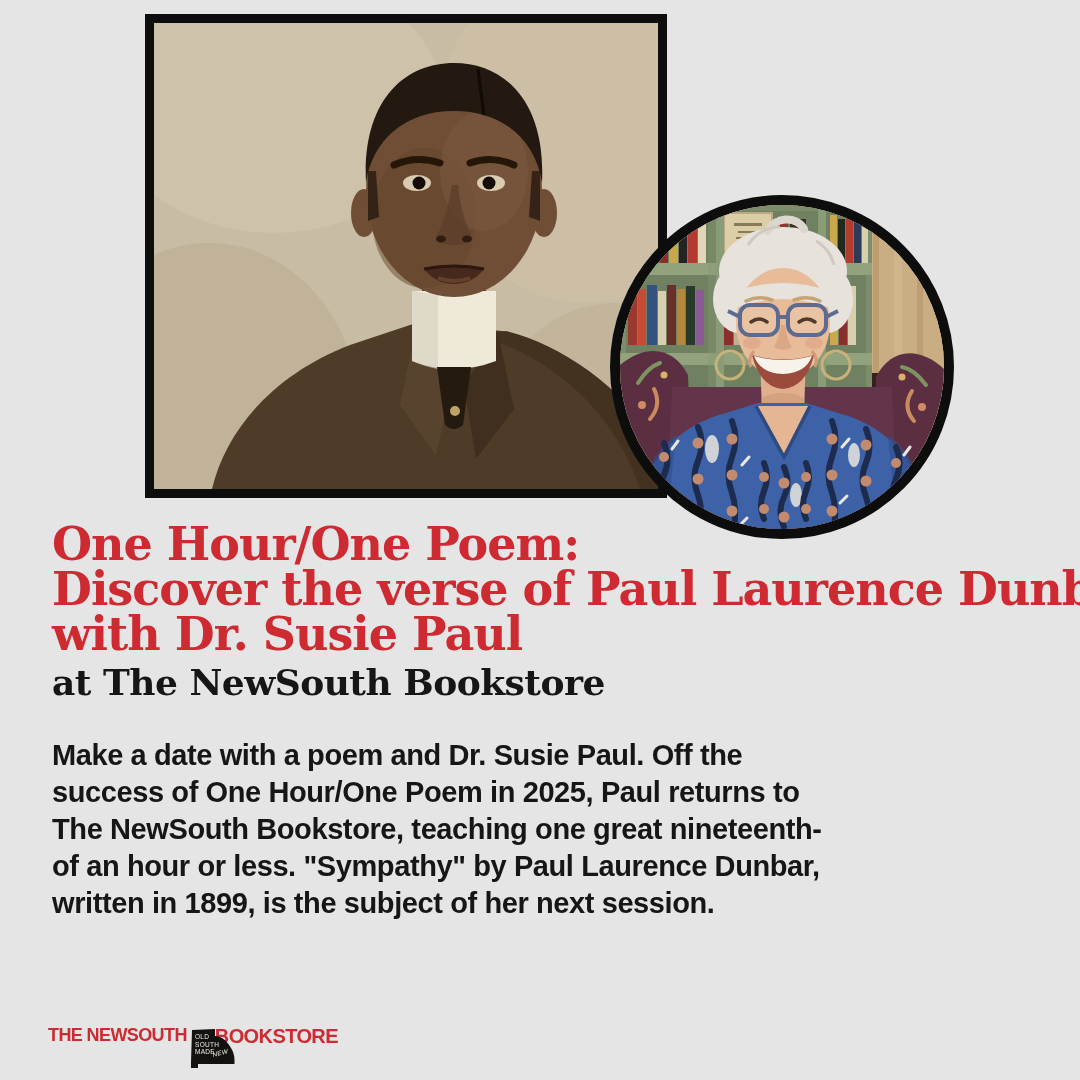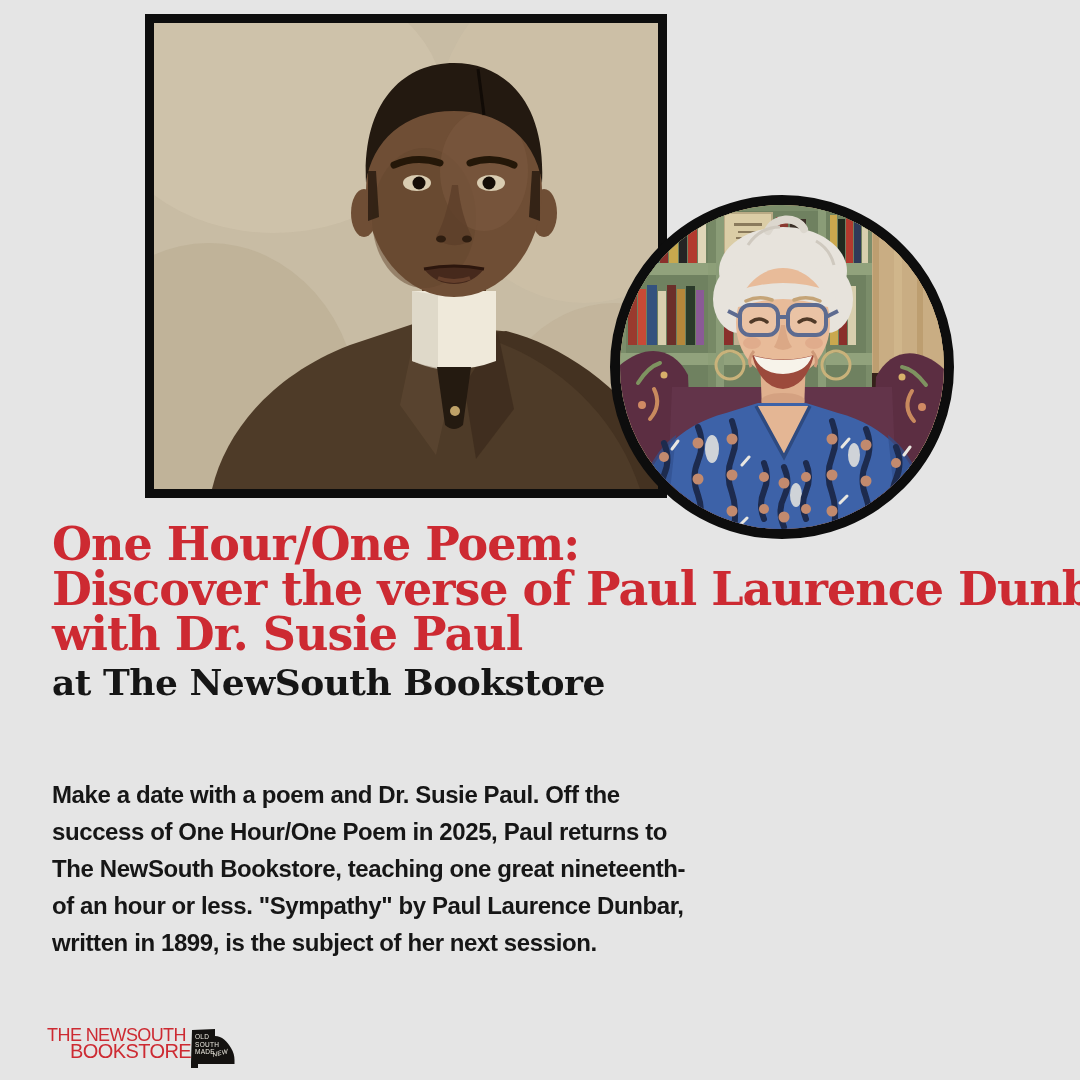--- a/index.html
+++ b/index.html
@@ -29,33 +29,33 @@
     letter-spacing:-1px; white-space:nowrap;
   }
   .event-info {
     position:absolute; left:52px; top:663px;
     color:#161616;
     font-family:"DejaVu Serif", serif;
     font-weight:bold; font-size:36px; line-height:39px;
     letter-spacing:-0.5px; white-space:nowrap;
   }
   .description {
-    position:absolute; left:52px; top:776px;
+    position:absolute; left:52px; top:737px;
     color:#161616;
-    font-weight:bold; font-size:24px; line-height:37px;
+    font-weight:bold; font-size:29px; line-height:37px;
     letter-spacing:-0.4px; white-space:nowrap;
   }
   .logo {
     position:absolute; left:48px; top:1026px;
     width:240px; height:48px;
   }
   .logo-words {
     position:absolute; left:0; top:2px; width:137px;
-    display:flex; flex-direction:column; align-items:center;
-    color:#CD2A32; font-weight:normal; letter-spacing:-0.6px;
+    display:flex; flex-direction:row; align-items:flex-start;
+    color:#CD2A32; font-weight:bold; letter-spacing:-0.6px;
   }
   .logo-line1 { font-size:18px; line-height:15px; white-space:nowrap; }
   .logo-line2 { font-size:20px; line-height:17px; white-space:nowrap;margin-left:28px; }
   .logo-boot { position:absolute; left:140px; top:0; width:50px; height:44px; }
   .boot-word { font-family:"Liberation Sans", sans-serif; font-size:6.5px; fill:#efece2; letter-spacing:0.3px; }
 </style>
 </head>
 <body>
 
 <div class="canvas">

